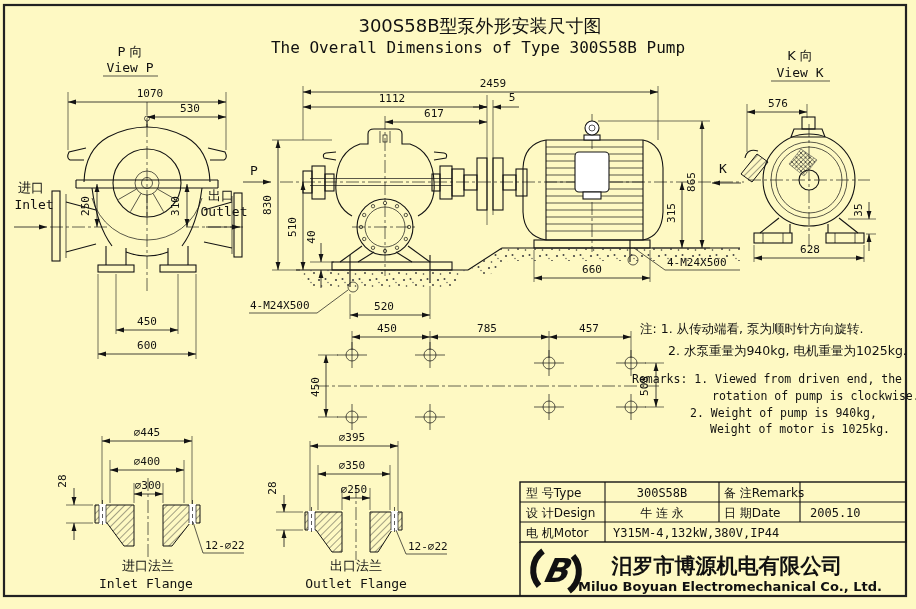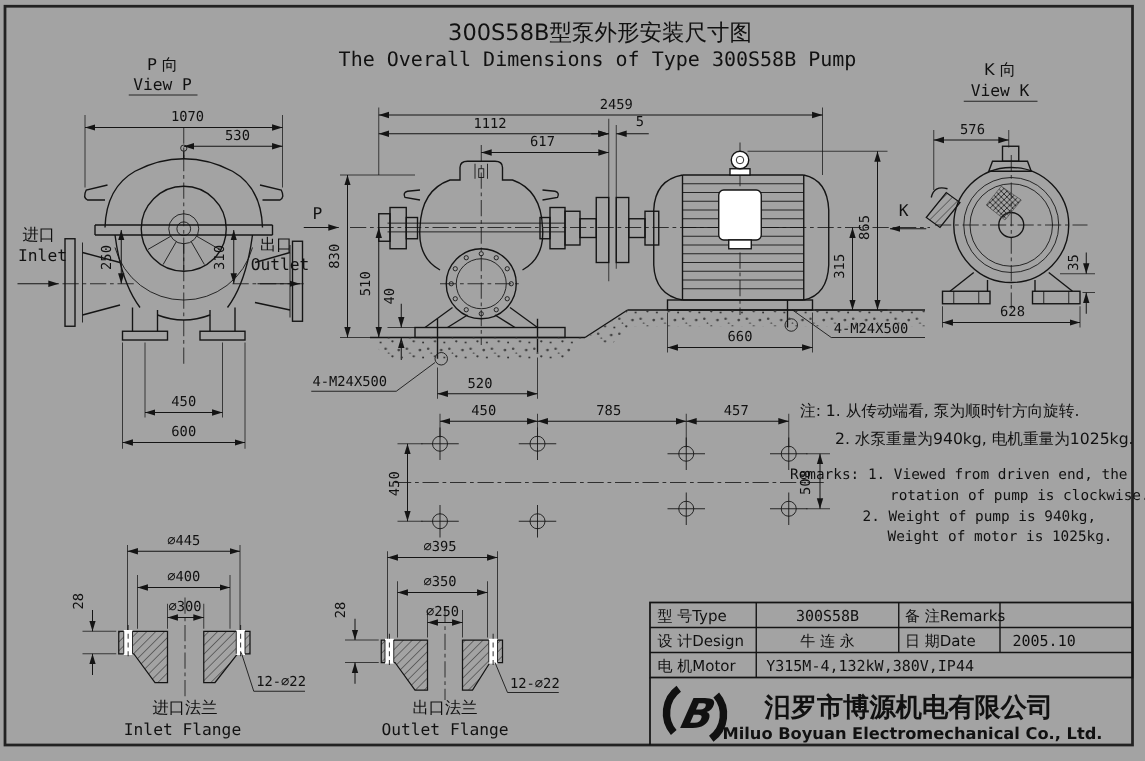--- a/index.html
+++ b/index.html
@@ -1,16 +1,16 @@
 <!DOCTYPE html>
 <html><head>
 <meta charset="utf-8">
 <style>
   html,body{margin:0;padding:0;background:#fff;}
-  .sheet{position:relative;width:916px;height:609px;background:#a3a3a3;overflow:hidden;}
+  .sheet{position:relative;width:916px;height:609px;background:#fef9c3;overflow:hidden;}
   svg{position:absolute;left:0;top:0;}
   .o{fill:none;stroke:#141414;stroke-width:1.1;}
   .t{fill:none;stroke:#141414;stroke-width:.7;}
   .e{fill:none;stroke:#141414;stroke-width:.6;}
   .d{fill:none;stroke:#141414;stroke-width:.8;marker-start:url(#arr);marker-end:url(#arr);}
   .d1{fill:none;stroke:#141414;stroke-width:.8;marker-end:url(#arr);}
   .c{fill:none;stroke:#141414;stroke-width:.65;stroke-dasharray:13 3 3 3;}
   .dim{font-family:"DejaVu Sans Mono","DejaVu Sans",monospace;font-size:11px;fill:#111;text-anchor:middle;}
   .dimL{font-family:"DejaVu Sans Mono","DejaVu Sans",monospace;font-size:11px;fill:#111;text-anchor:start;}
   .vlbl{font-family:"DejaVu Sans Mono","DejaVu Sans",monospace;font-size:13px;fill:#111;text-anchor:middle;}

